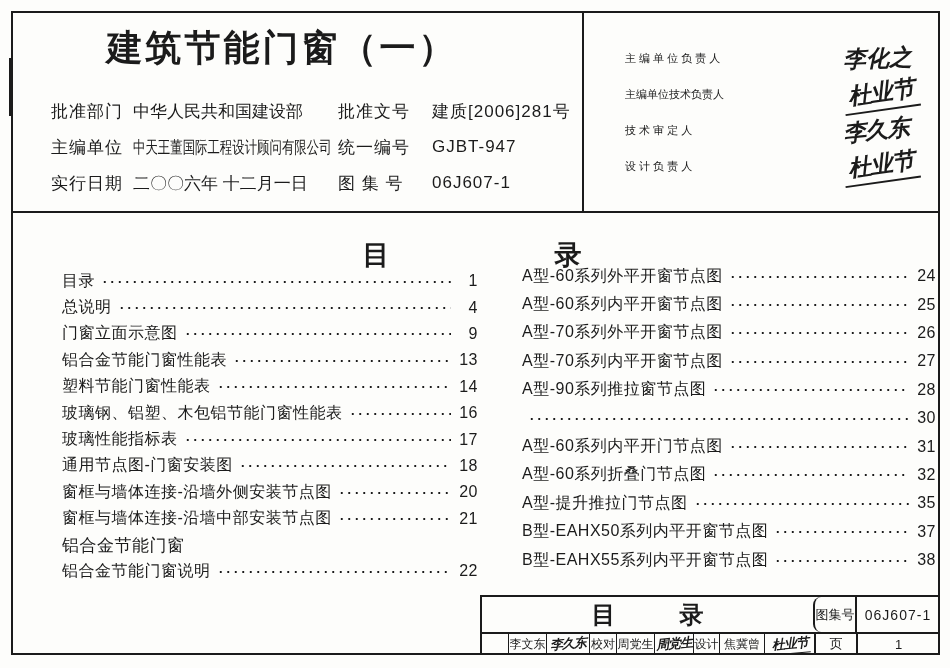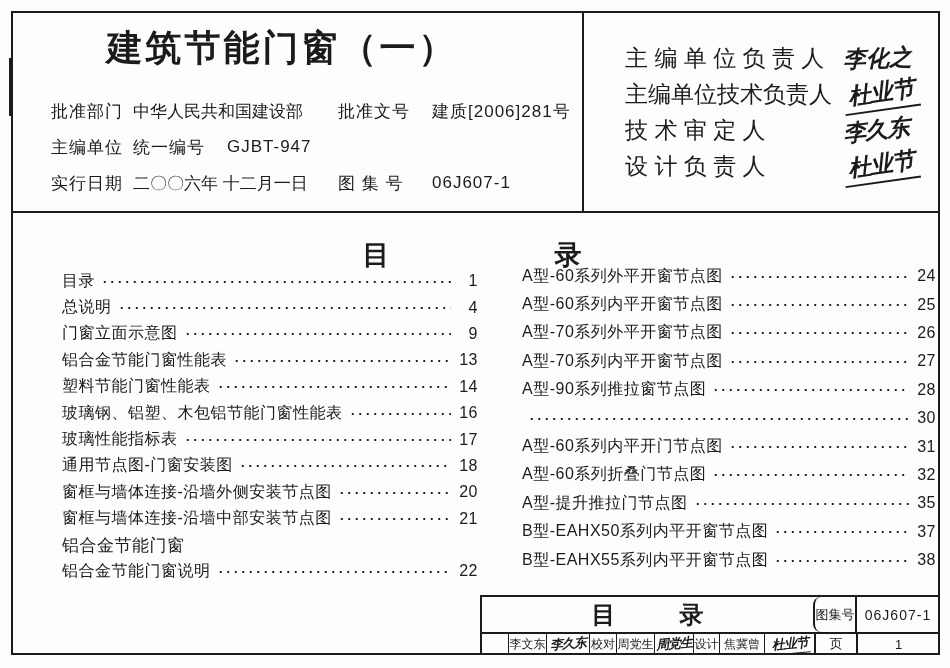--- a/index.html
+++ b/index.html
@@ -20,21 +20,21 @@
   .info-row{display:flex;align-items:center;height:36px;font-size:17px;white-space:nowrap;}
   .il1{width:82px;letter-spacing:1px;flex:none;}
   .iv1{width:205px;flex:none;overflow:visible;}
   .iv1 .squeeze{display:inline-block;transform:scaleX(0.73);transform-origin:0 50%;white-space:nowrap;}
   .il2{width:84px;letter-spacing:1px;flex:none;}
   .iv2{padding-left:10px;letter-spacing:1px;}
 
   
   .officials{position:absolute;left:625px;top:40px;width:305px;}
   .off-row{display:flex;align-items:center;height:36px;}
-  .off-role{width:218px;font-size:23px;flex:none;white-space:nowrap;}
+  .off-role{width:218px;font-size:11px;flex:none;white-space:nowrap;}
   .sig{display:inline-block;font-size:23px;font-weight:700;font-style:italic;
     transform:rotate(-6deg);white-space:nowrap;letter-spacing:-1px;}
   .sig.u{border-bottom:2px solid #1b1b1b;padding:0 5px 1px;transform:rotate(-8deg);}
   .sig.plain{transform:rotate(-2deg);letter-spacing:0;}
 
   
   .toc-head{position:absolute;left:18px;top:237px;width:908px;display:flex;
     justify-content:center;gap:165px;font-size:27px;font-weight:bold;}
   .toc-col{position:absolute;}
   .toc-left{left:62px;top:268px;width:416px;}
@@ -83,20 +83,21 @@
 
   <div class="info">
     <div class="info-row">
       <span class="il1">批准部门</span>
       <span class="iv1">中华人民共和国建设部</span>
       <span class="il2">批准文号</span>
       <span class="iv2">建质[2006]281号</span>
     </div>
     <div class="info-row">
       <span class="il1">主编单位</span>
+      <span class="iv1"><span class="squeeze">中天王董国际工程设计顾问有限公司</span></span>
       <span class="il2">统一编号</span>
       <span class="iv2">GJBT-947</span>
     </div>
     <div class="info-row">
       <span class="il1">实行日期</span>
       <span class="iv1">二〇〇六年 十二月一日</span>
       <span class="il2">图 集 号</span>
       <span class="iv2">06J607-1</span>
     </div>
   </div>

